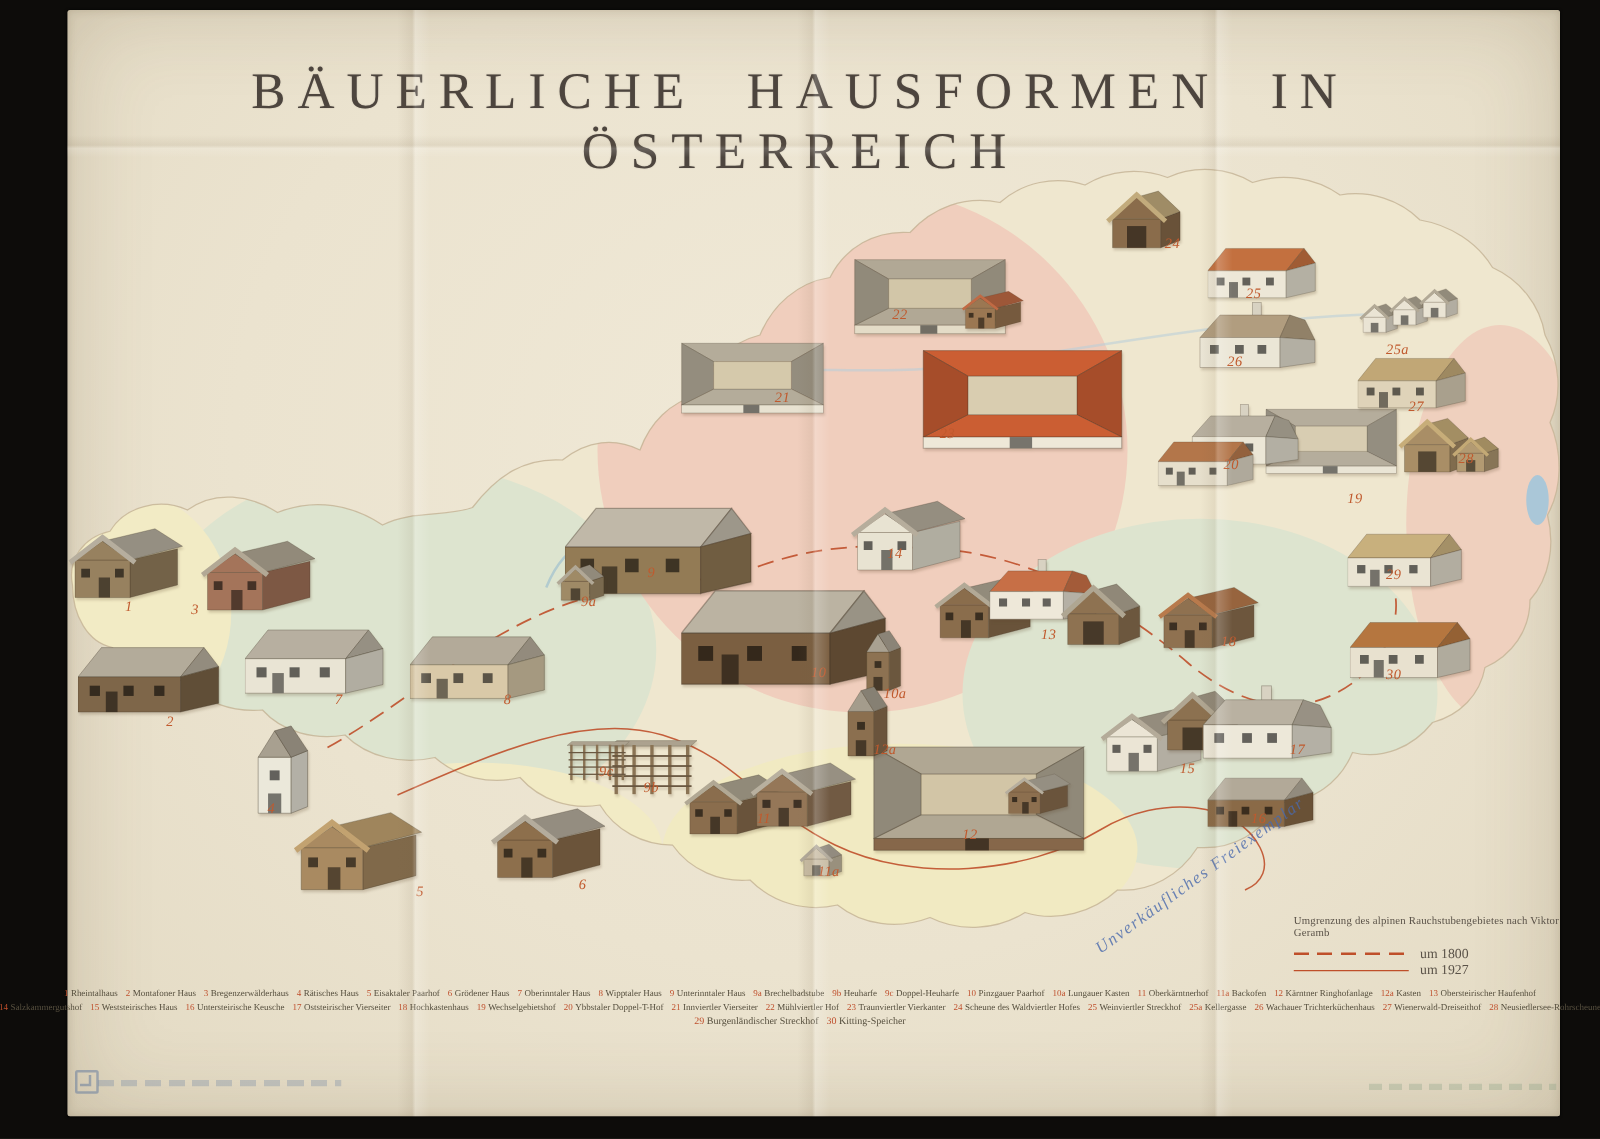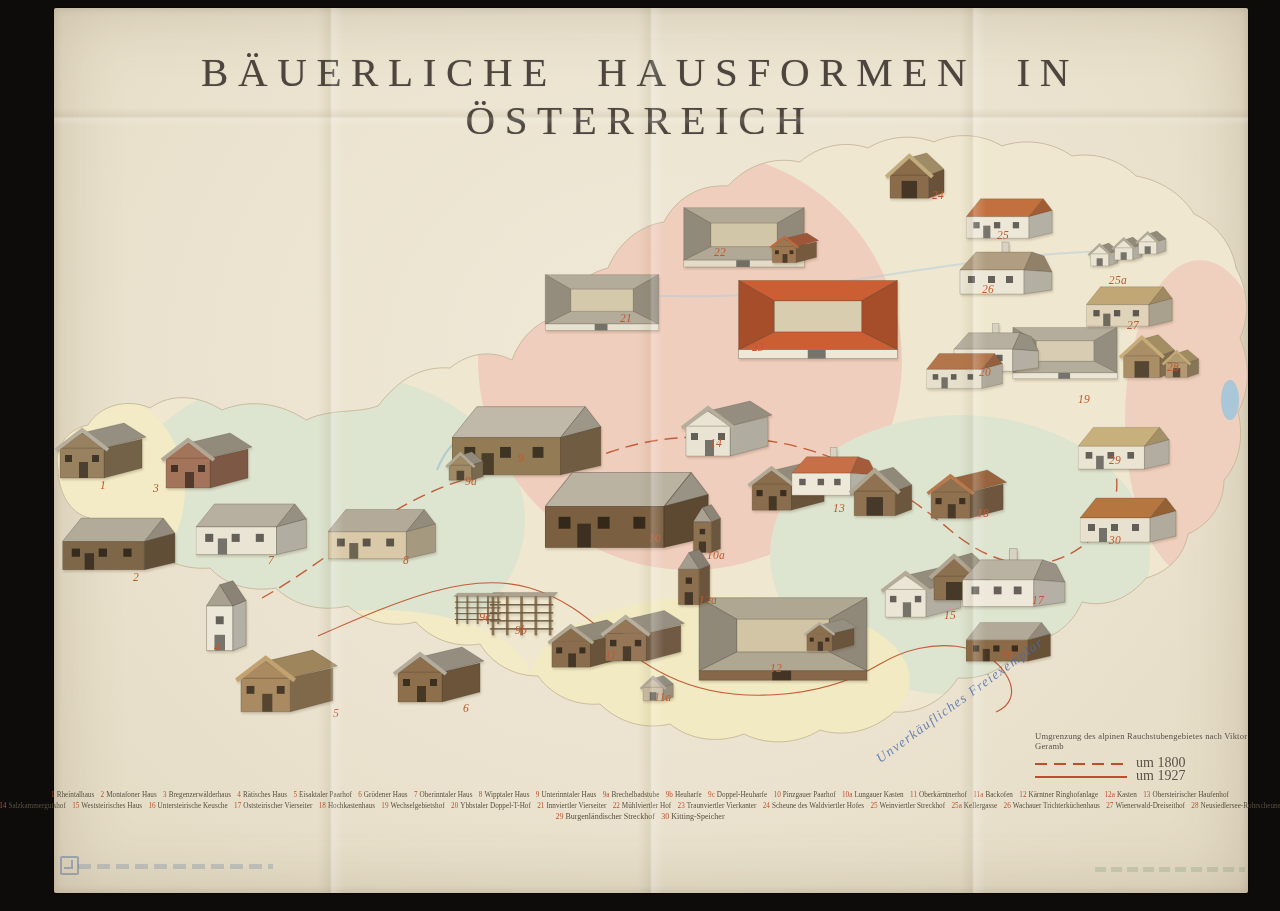--- a/index.html
+++ b/index.html
@@ -16,21 +16,21 @@
   .hpart{position:absolute;overflow:visible;filter:drop-shadow(1px 2px 1px rgba(90,70,40,.22));}
   .hnum{position:absolute;transform:translate(-50%,-55%);font-size:11.5px;color:#c05a2e;
     font-style:italic;letter-spacing:.03em;}
   .legend{position:absolute;left:0;top:0;width:1280px;color:#57503f;}
   .lline{position:absolute;left:50%;transform:translateX(-50%);white-space:nowrap;font-size:7.2px;}
   .lline1{top:791px;}.lline2{top:801.5px;}.lline3{top:812px;font-size:8px;}
   .litem{margin:0 3.2px;}
   .lnum{color:#bf4f2c;margin-right:2px;}
   .mlegend{position:absolute;left:1035px;top:731px;width:230px;color:#5a5248;}
   .mlegend-head{font-size:8.6px;letter-spacing:.02em;margin-bottom:7px;}
-  .mlegend-row{height:13px;line-height:10px;font-size:14px;}
+  .mlegend-row{height:13px;line-height:10px;font-size:11px;}
   .sw{display:inline-block;width:92px;height:2px;vertical-align:middle;margin-right:9px;}
   .sw-dashed{background:repeating-linear-gradient(90deg,#bf4f2a 0 12px,transparent 12px 19px);}
   .sw-solid{height:1.5px;background:#bf4f2a;}
   .stamp{position:absolute;left:878px;top:752px;transform:rotate(-36deg);transform-origin:left center;
     color:#4a6aad;opacity:.8;font-style:italic;font-size:13.5px;letter-spacing:.1em;white-space:nowrap;}
   .crease-v{position:absolute;top:8px;height:885px;width:26px;pointer-events:none;
     background:linear-gradient(90deg,transparent,rgba(120,100,70,.10) 45%,rgba(255,255,255,.20) 55%,transparent);}
   .crease-h{position:absolute;left:54px;width:1194px;height:18px;pointer-events:none;
     background:linear-gradient(180deg,transparent,rgba(120,100,70,.10) 45%,rgba(255,255,255,.16) 60%,transparent);}
   .imprint{position:absolute;height:5px;opacity:.55;filter:blur(.4px);}

